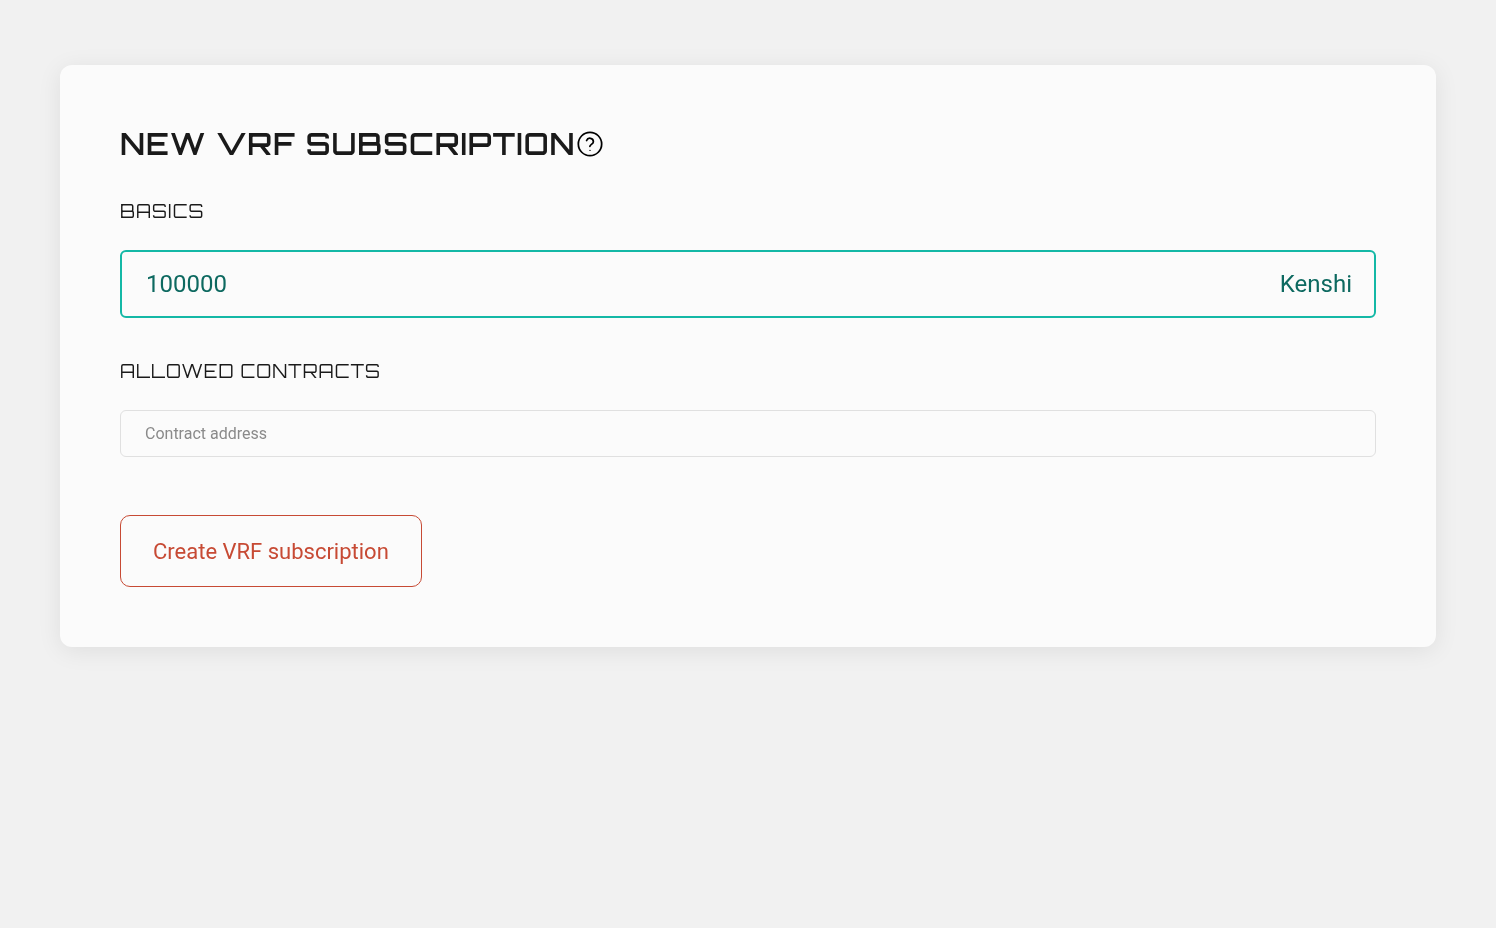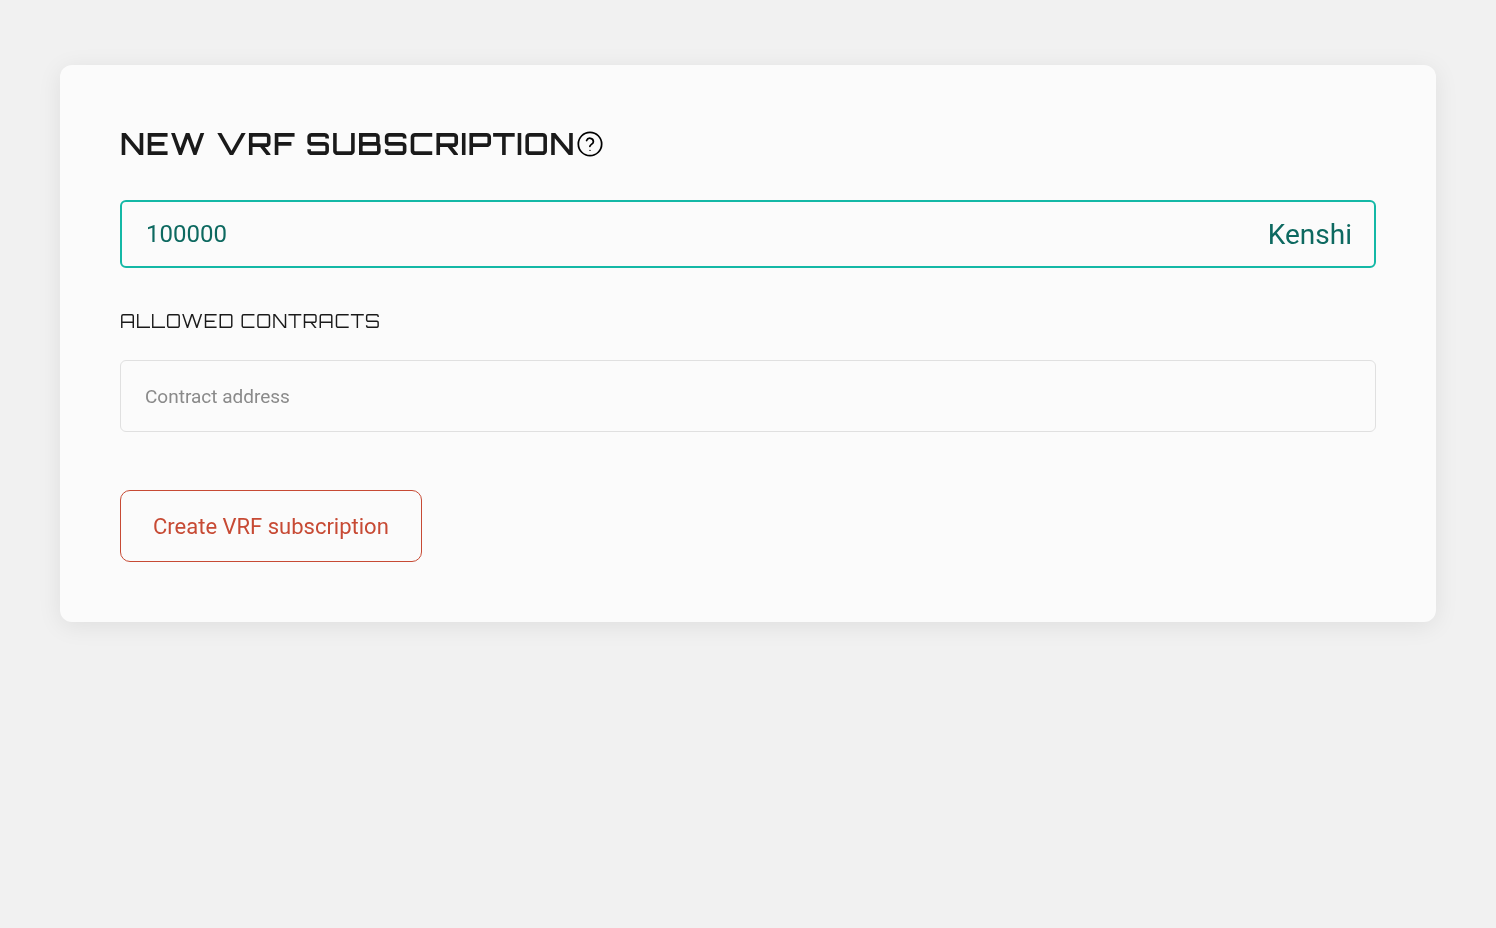--- a/index.html
+++ b/index.html
@@ -97,33 +97,33 @@
       padding: 0 100px 0 24px;
       font-size: 24px;
       color: #0d6960;
       font-family: inherit;
     }
     .suffix {
       position: absolute;
       right: 24px;
       top: 50%;
       transform: translateY(-50%);
-      font-size: 28px;
+      font-size: 24px;
       color: #0d6960;
       pointer-events: none;
       text-align: right;
     }
     .plain-input {
       width: 100%;
-      height: 72px;
+      height: 47px;
       border: 1px solid #e0e0e0;
       border-radius: 6px;
       background: #fbfbfb;
       padding: 0 24px;
-      font-size: 19px;
+      font-size: 16px;
       color: #1a1a1a;
       font-family: inherit;
       margin-bottom: 58px;
     }
     .plain-input::placeholder {
       color: #8a8a8a;
     }
     .primary-btn {
       height: 72px;
       padding: 0 32px;
@@ -145,20 +145,21 @@
     <h1 class="page-title">NEW VRF SUBSCRIPTION</h1>
     <div class="help-icon">
       <svg viewBox="0 0 24 24" fill="none" stroke="#000" stroke-width="1.5">
         <circle cx="12" cy="12" r="10"></circle>
         <path d="M9.1 9a3 3 0 0 1 5.8 1c0 2-3 2.5-3 4" stroke-linecap="round"></path>
         <circle cx="12" cy="17.5" r="0.6" fill="#000" stroke="none"></circle>
       </svg>
     </div>
   </div>
 
+  <div class="section-label">BASICS</div>
 
 
   <div class="input-group">
     <input class="input-field" type="text" value="100000" style="">
     <span class="suffix">Kenshi</span>
   </div>
 
   <div class="section-label">ALLOWED CONTRACTS</div>
 
   <input class="plain-input" type="text" placeholder="Contract address" style="">

